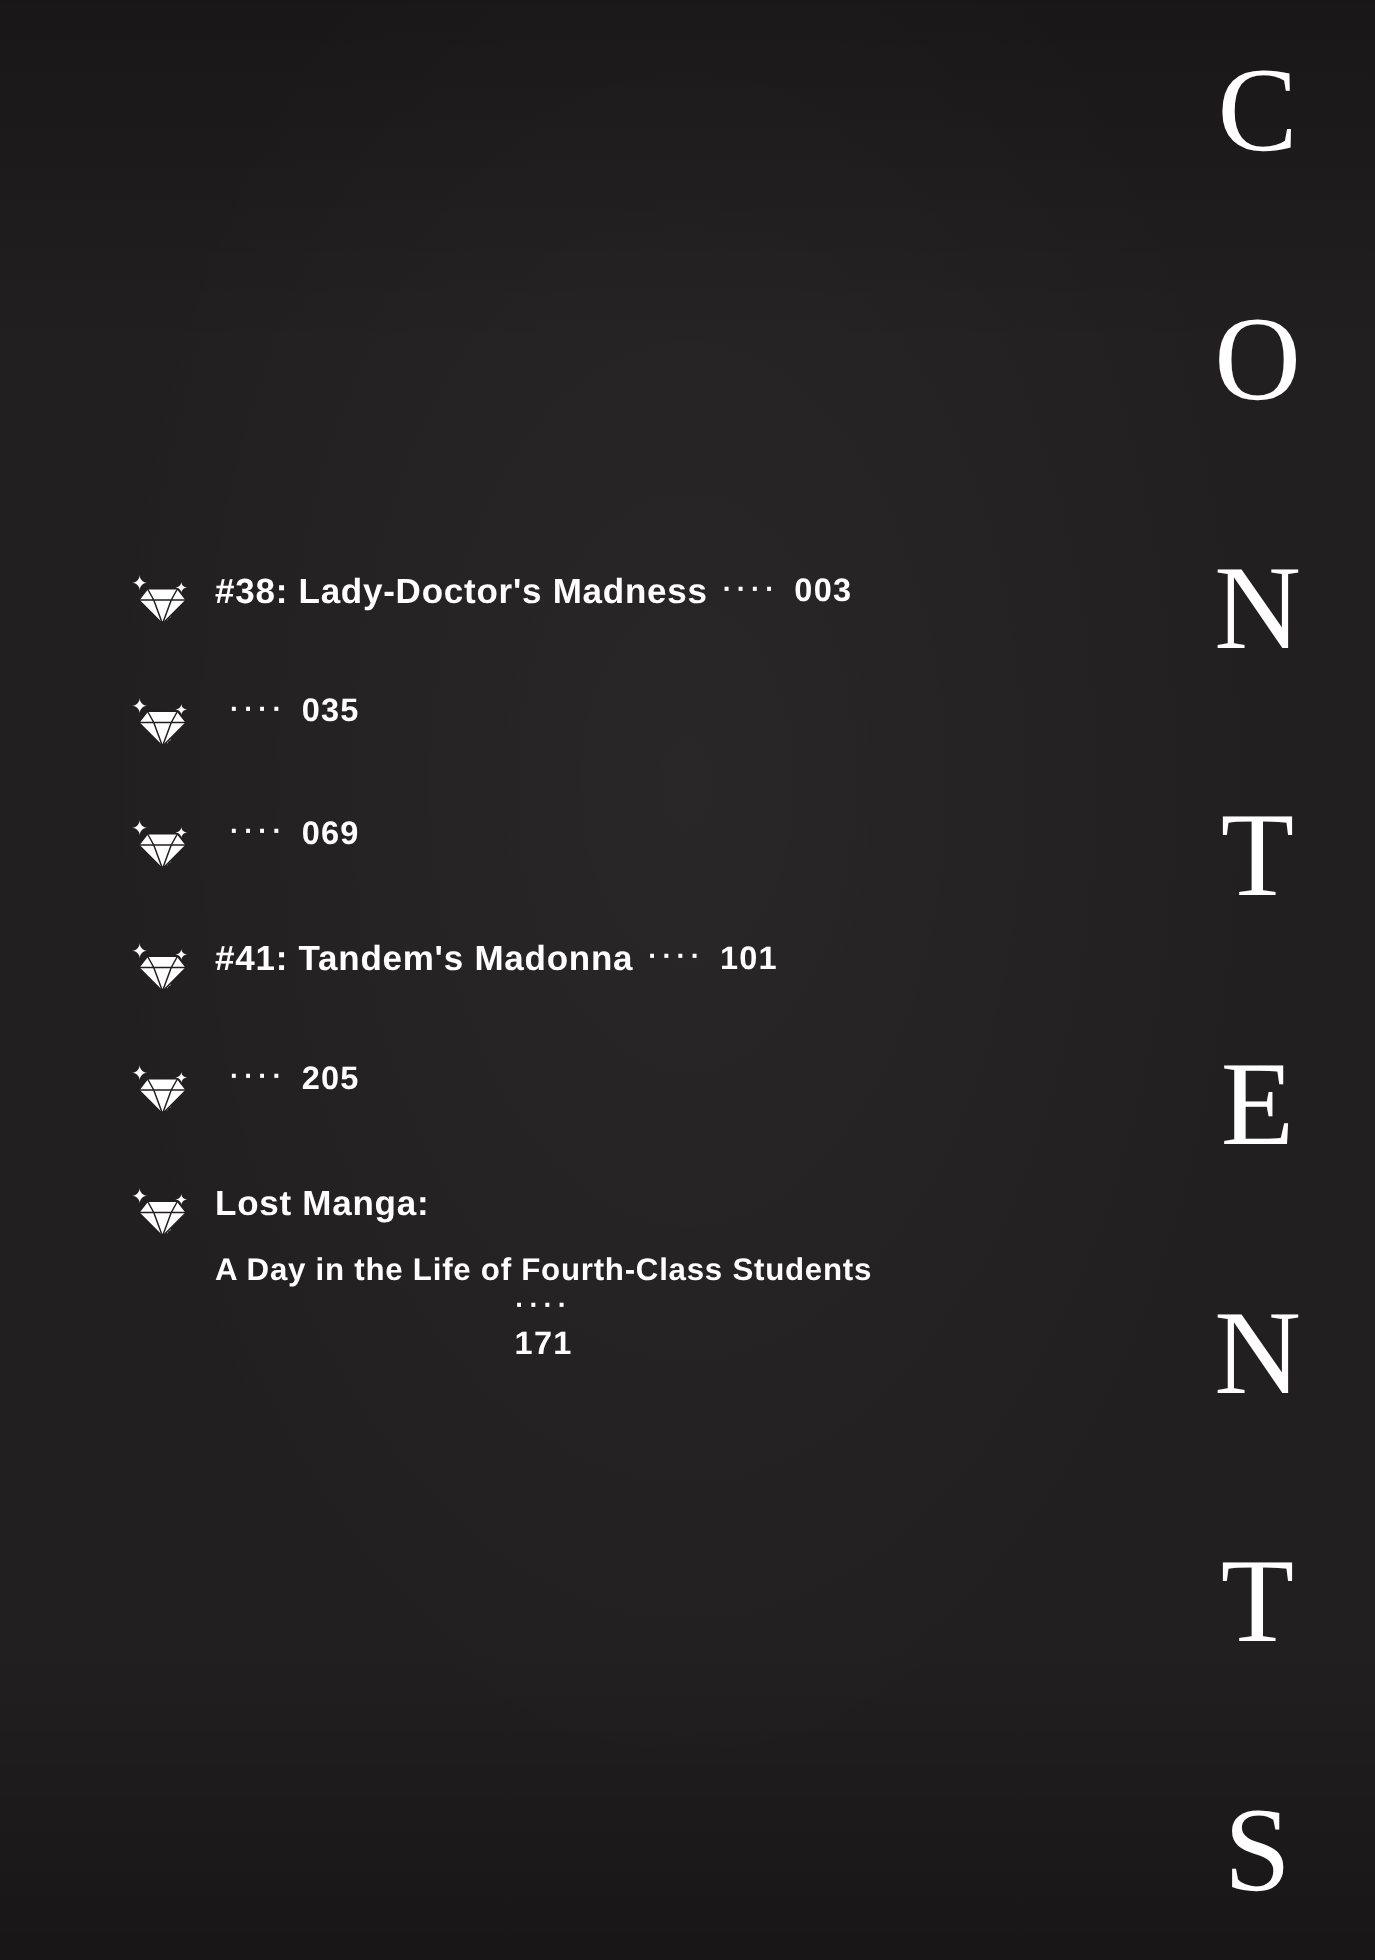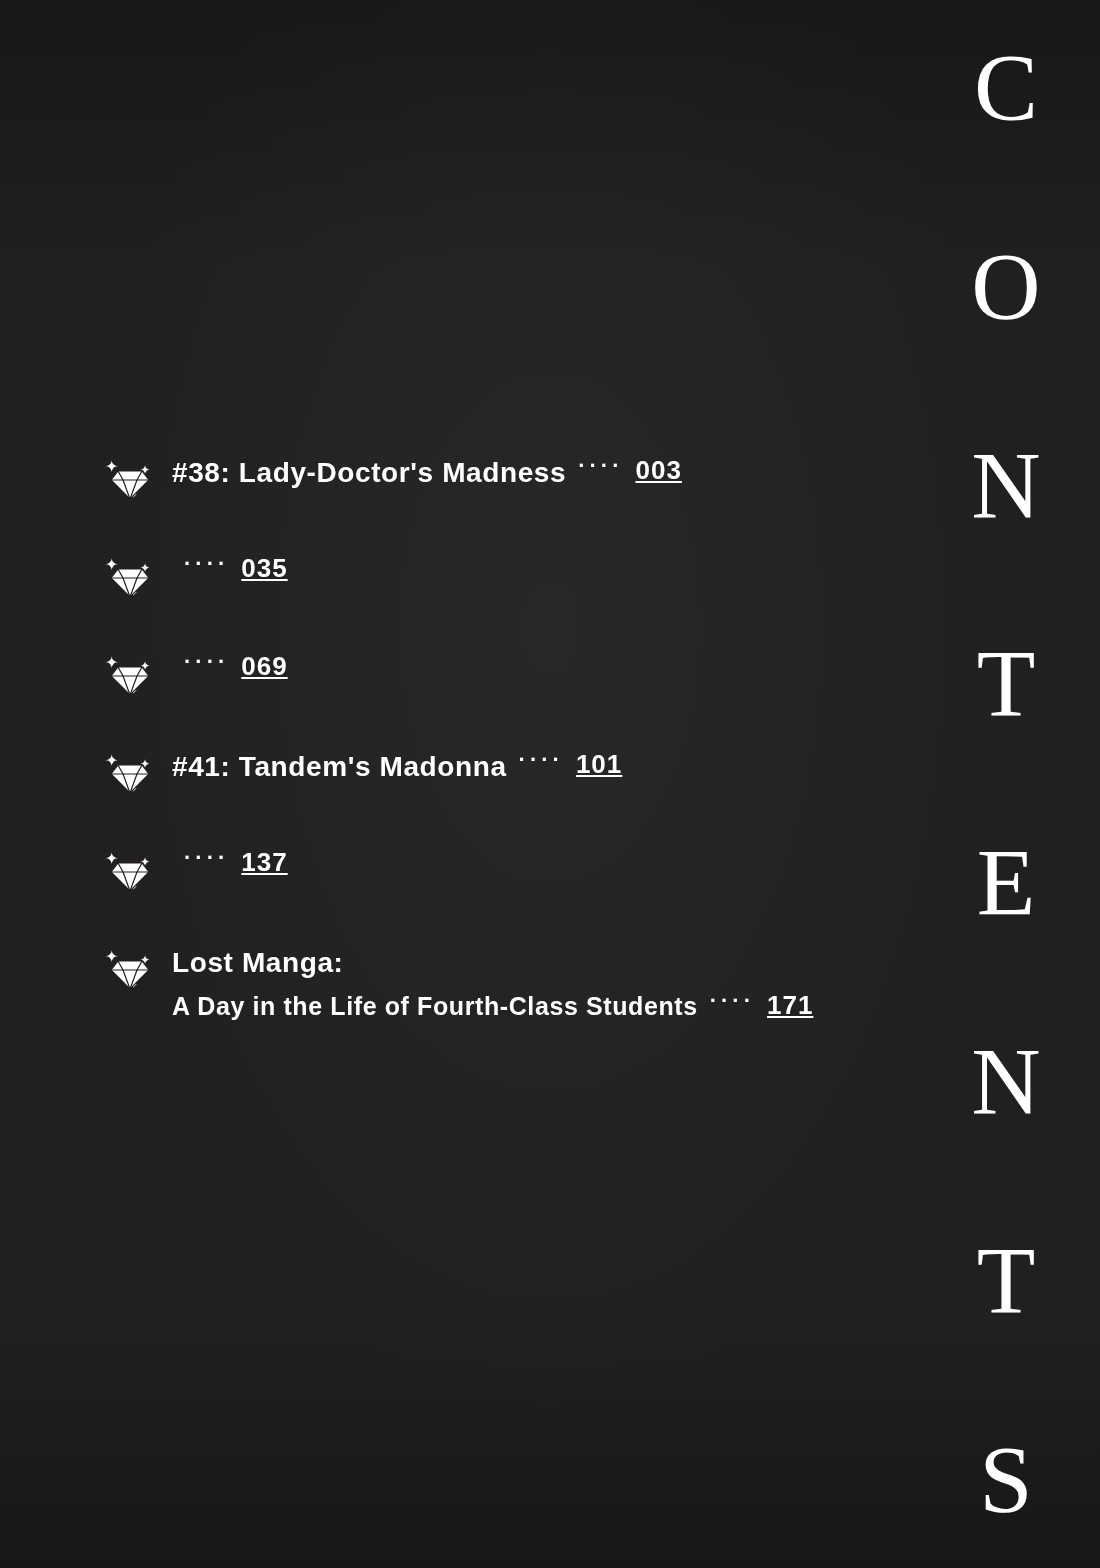--- a/index.html
+++ b/index.html
@@ -86,44 +86,43 @@
   .spark.s3 { left: 26px; top: 30px; font-size: 9px; }
 
   .entry {
     color: #ffffff;
     font-family: "Liberation Sans", sans-serif;
     font-weight: bold;
     letter-spacing: 0.6px;
   }
   .entry-line {
     display: flex;
-    align-items: flex-start;
+    align-items: center;
     white-space: nowrap;
   }
   .entry-title {
     font-size: 28px;
     line-height: 1.26;
   }
   .entry-sub {
     font-size: 25px;
     line-height: 1.3;
   }
   .dots {
     margin: 0 12px;
     font-size: 22px;
     letter-spacing: 4px;
     position: relative;
     top: -2px;
   }
   .page-num {
     font-size: 26px;
     letter-spacing: 1px;
-    text-decoration: underline;
-  }
-  .stack .entry-line + .entry-line { margin-top: 10px; }
+  }
+  .stack .entry-line + .entry-line { margin-top: 20px; flex-direction: column; }
 </style>
 </head>
 <body>
 
 <div class="page">
 
   <div class="vertical-title">
     <div class="vchar">C</div>
     <div class="vchar">O</div>
     <div class="vchar">N</div>
@@ -221,21 +220,21 @@
         <span class="spark s3">✦</span>
         <svg width="40" height="32" viewBox="0 0 40 32" aria-hidden="true">
           <polygon points="8,2 32,2 39,11 20,30 1,11" fill="#ffffff"></polygon>
           <polygon points="8,2 32,2 39,11 20,30 1,11" fill="none" stroke="#221f20" stroke-width="1.2"></polygon>
           <path d="M1,11 H39 M8,2 L13,11 L20,30 M32,2 L27,11 L20,30" fill="none" stroke="#221f20" stroke-width="1.2"></path>
         </svg>
       </div>
       <div class="entry">
         <div class="entry-line">
           <span class="dots">····</span>
-          <span class="page-num">137</span>
+          <span class="page-num">205</span>
         </div>
       </div>
     </div>
 
     <div class="toc-row">
       <div class="gem">
         <span class="spark s1">✦</span>
         <span class="spark s2">✦</span>
         <span class="spark s3">✦</span>
         <svg width="40" height="32" viewBox="0 0 40 32" aria-hidden="true">

